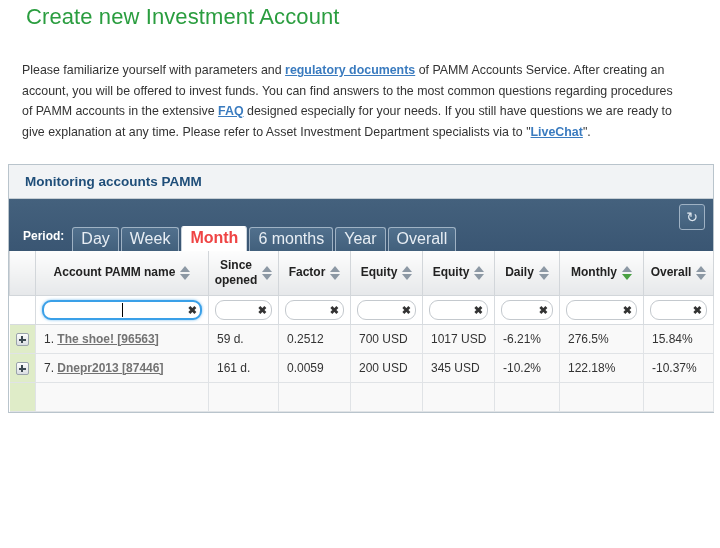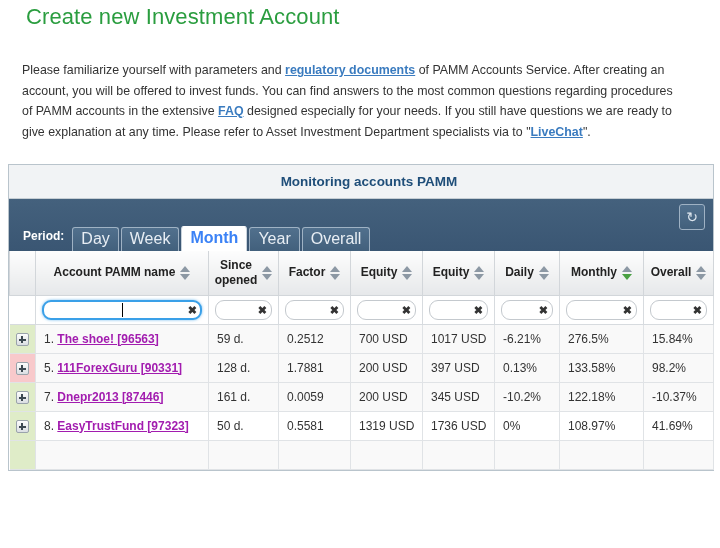--- a/index.html
+++ b/index.html
@@ -43,21 +43,20 @@
     border: 1px solid #b9c4cc;
     background: #ffffff;
   }
   .panel-head {
     background: #f1f3f5;
     border-bottom: 1px solid #c6ced4;
     padding: 9px 0 9px 16px;
     font-size: 13.5px;
     font-weight: bold;
     color: #1f4e79;
-    text-align: center;
   }
 
   
   .period-bar {
     background: #3e5c78;
     background: linear-gradient(to bottom, #44617d 0%, #3a5673 100%);
     height: 52px;
     display: flex;
     align-items: flex-end;
     padding: 16px 8px 0 10px;
@@ -79,21 +78,21 @@
     border-bottom: none;
     border-radius: 3px 3px 0 0;
     padding: 4px 8px 5px 8px;
     margin-right: 2px;
     line-height: 14px;
     white-space: nowrap;
     cursor: pointer;
   }
   .tab.active {
     background: #ffffff;
-    color: #3b82f6;
+    color: #ef4444;
     font-weight: bold;
     border-color: #ffffff #c9d3dc #ffffff #c9d3dc;
     padding-bottom: 6px;
   }
   .refresh-btn {
     position: absolute;
     right: 8px;
     top: 5px;
     width: 26px; height: 26px;
     border: 1px solid #9fb2c4;
@@ -227,21 +226,21 @@
   }
   .expander::before, .expander::after {
     content: "";
     position: absolute;
     background: #3d4952;
   }
   .expander::before { left: 2px; top: 5px; width: 7px; height: 2px; }
   .expander::after  { left: 4.5px; top: 2.5px; width: 2px; height: 7px; }
 
   td.name-cell a {
-    color: #a21caf;
+    color: #737373;
     text-decoration: underline;
     font-weight: bold;
     font-size: 12px;
   }
   td.name-cell .idx { color: #333; font-weight: normal; }
 </style>
 </head>
 <body>
 
 <h1 class="page-title">Create new Investment Account</h1>
@@ -253,20 +252,21 @@
 <div class="panel">
 
   <div class="panel-head">Monitoring accounts PAMM</div>
 
   <div class="period-bar">
     <span class="period-label">Period:</span>
     <div id="tabs-host" style="display:flex;align-items:flex-end;">
         <div class="tab">Day</div>
         <div class="tab">Week</div>
         <div class="tab active">Month</div>
+        <div class="tab">6 months</div>
         <div class="tab">Year</div>
         <div class="tab">Overall</div>
       </div>
     <div class="refresh-btn">↻</div>
   </div>
 
   <table class="grid">
     <colgroup>
       <col style="width:26px">
       <col style="width:173px">
@@ -388,52 +388,30 @@
           <td class="name-cell"><span class="idx">1. </span><a href="#">The shoe! [96563]</a></td>
           <td>59 d.</td>
           <td>0.2512</td>
           <td>700 USD</td>
           <td>1017 USD</td>
           <td>-6.21%</td>
           <td>276.5%</td>
           <td>15.84%</td>
         </tr>
         <tr class="data-row odd">
-          <td class="col-expand down"><span class="expander"></span></td>
-          <td class="name-cell"><span class="idx">5. </span><a href="#">111ForexGuru [90331]</a></td>
-          <td>128 d.</td>
-          <td>1.7881</td>
-          <td>200 USD</td>
-          <td>397 USD</td>
-          <td>0.13%</td>
-          <td>133.58%</td>
-          <td>98.2%</td>
-        </tr>
-        <tr class="data-row odd">
           <td class="col-expand up"><span class="expander"></span></td>
           <td class="name-cell"><span class="idx">7. </span><a href="#">Dnepr2013 [87446]</a></td>
           <td>161 d.</td>
           <td>0.0059</td>
           <td>200 USD</td>
           <td>345 USD</td>
           <td>-10.2%</td>
           <td>122.18%</td>
           <td>-10.37%</td>
         </tr>
-        <tr class="data-row even">
-          <td class="col-expand up"><span class="expander"></span></td>
-          <td class="name-cell"><span class="idx">8. </span><a href="#">EasyTrustFund [97323]</a></td>
-          <td>50 d.</td>
-          <td>0.5581</td>
-          <td>1319 USD</td>
-          <td>1736 USD</td>
-          <td>0%</td>
-          <td>108.97%</td>
-          <td>41.69%</td>
-        </tr>
         <tr class="data-row odd">
           <td class="col-expand up"></td>
           <td class="name-cell"><span class="idx"></span></td>
           <td></td>
           <td></td>
           <td></td>
           <td></td>
           <td></td>
           <td></td>
           <td></td>

